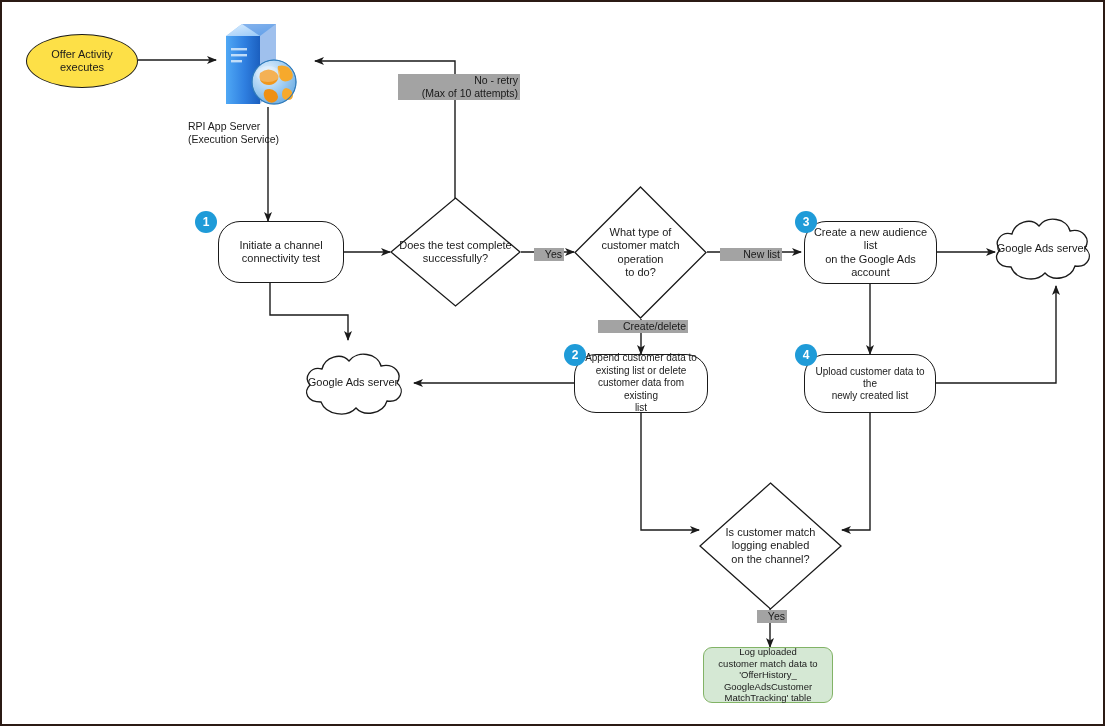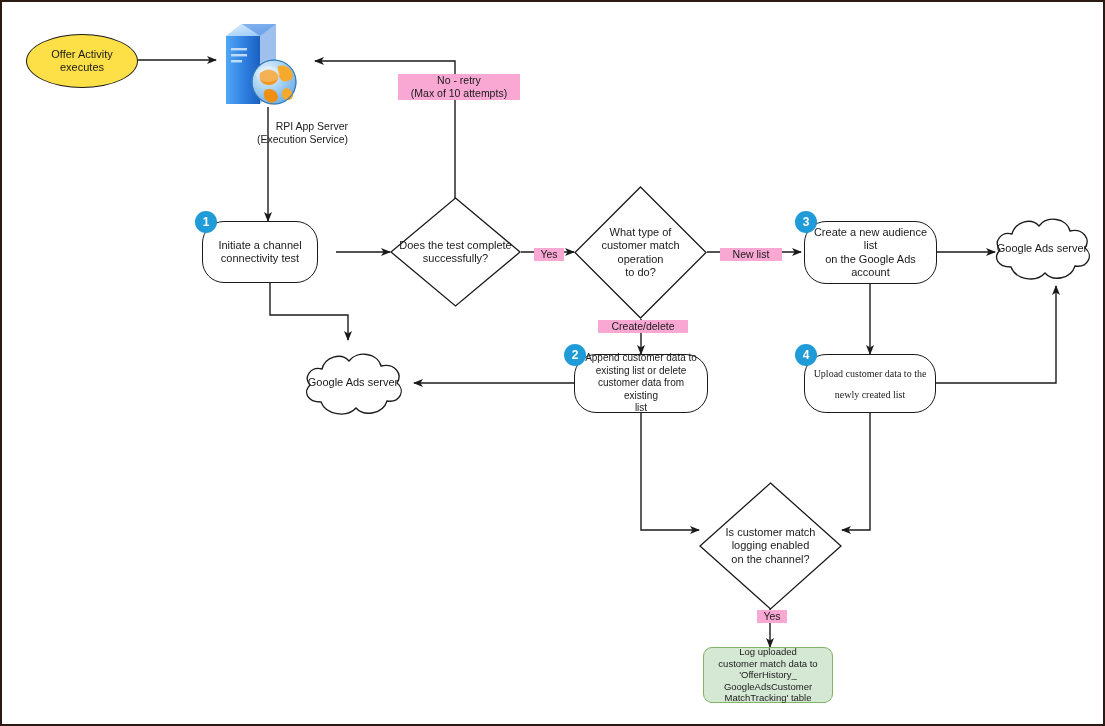--- a/index.html
+++ b/index.html
@@ -89,29 +89,29 @@
     align-items: center;
     justify-content: center;
     z-index: 6;
     line-height: 1;
   }
   .edge-label {
     position: absolute;
     font-size: 10.5px;
     line-height: 13px;
     color: #1a1a1a;
-    text-align: center;
+    text-align: right;
     white-space: pre-line;
-    background: #f9a8d4;
+    background: #a3a3a3;
     padding: 0 2px;
     z-index: 4;
   }
   .icon-caption {
     position: absolute;
-    text-align: right;
+    text-align: left;
     font-size: 10.5px;
     line-height: 13px;
     color: #1a1a1a;
     white-space: pre-line;
     z-index: 4;
   }
   .server-icon {
     position: absolute;
     z-index: 5;
   }
@@ -205,21 +205,21 @@
       <path d="M60,48 q10,-2 14,6 q3,7 -4,9 q-7,2 -9,-5 q-2,-7 -1,-10 Z" fill="#f6a92c"></path>
       <path d="M47,72 q6,-3 11,2 q4,5 0,9 q-5,4 -10,-1 q-4,-5 -1,-10 Z" fill="#ef9014"></path>
       <path d="M68,70 q6,1 7,7 q0,5 -5,5 q-6,0 -6,-6 q0,-5 4,-6 Z" fill="#f6a92c"></path>
       <circle cx="56" cy="64" r="22" fill="none" stroke="#2f79b8" stroke-width="1.1"></circle>
       <ellipse cx="50" cy="56" rx="12" ry="8" fill="#ffffff" opacity="0.25"></ellipse>
     </svg>
   </div>
   <div class="icon-caption" style="left:186px; top:118px; width:160px;">RPI App Server
 (Execution Service)</div>
 
-  <div class="node rounded-node" style="left:200px; top:219px; width:116px; height:62px;">
+  <div class="node rounded-node" style="left:216px; top:219px; width:126px; height:62px;">
     <span style="white-space:pre-line;">Initiate a channel
 connectivity test</span>
   </div>
   <div class="badge" style="left:193px; top:209px;">1</div>
 
   <div class="node diamond-node" style="left:388px; top:195px; width:131px; height:110px;justify-content:flex-end;">
     <svg width="131" height="110" viewBox="0 0 131 110" xmlns="http://www.w3.org/2000/svg">
       <polygon points="65.5,1 130,55 65.5,109 1,55" fill="#ffffff" stroke="#1a1a1a" stroke-width="1.3"></polygon>
     </svg>
     <span class="diamond-label" style="white-space:pre-line;">Does the test complete
@@ -274,21 +274,21 @@
 
   <div class="node rounded-node" style="left:572px; top:352px; width:134px; height:59px;">
     <span style="white-space:pre-line; font-size:10px; line-height:12.5px;">Append customer data to
 existing list or delete
 customer data from existing
 list</span>
   </div>
   <div class="badge" style="left:562px; top:342px;">2</div>
 
   <div class="node rounded-node" style="left:802px; top:352px; width:132px; height:59px;">
-    <span style="white-space:pre-line; font-size:10px; line-height:21px;font-family:Liberation Serif, serif;">Upload customer data to the
+    <span style="white-space:pre-line; font-size:10px; line-height:12px;">Upload customer data to the
 newly created list</span>
   </div>
   <div class="badge" style="left:793px; top:342px;">4</div>
 
   <div class="node diamond-node" style="left:697px; top:480px; width:143px; height:128px;text-align:center;">
     <svg width="143" height="128" viewBox="0 0 143 128" xmlns="http://www.w3.org/2000/svg">
       <polygon points="71.5,1 142,64 71.5,127 1,64" fill="#ffffff" stroke="#1a1a1a" stroke-width="1.3"></polygon>
     </svg>
     <span class="diamond-label" style="white-space:pre-line;">Is customer match
 logging enabled

